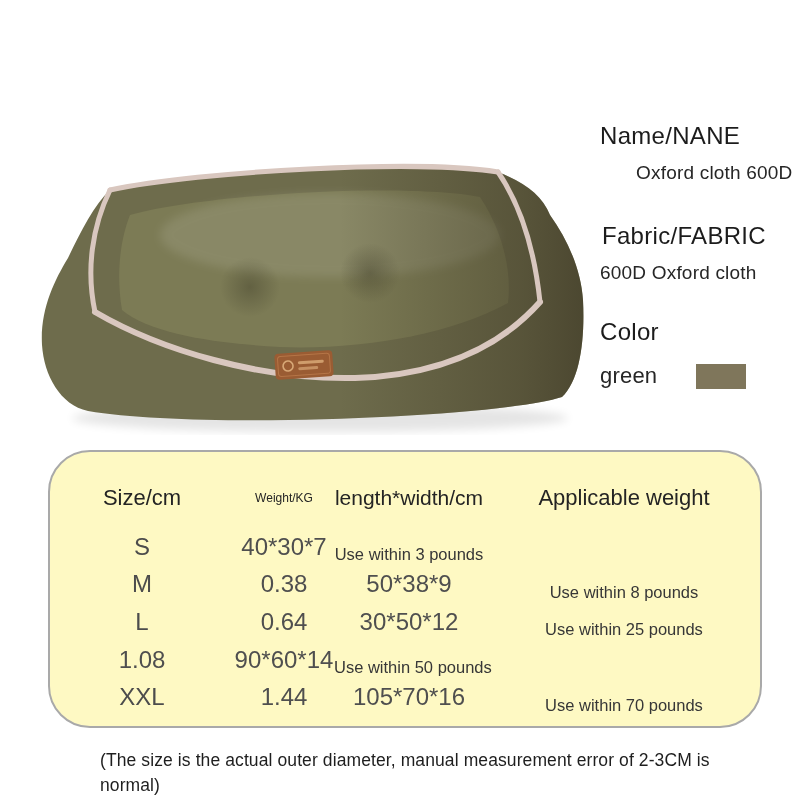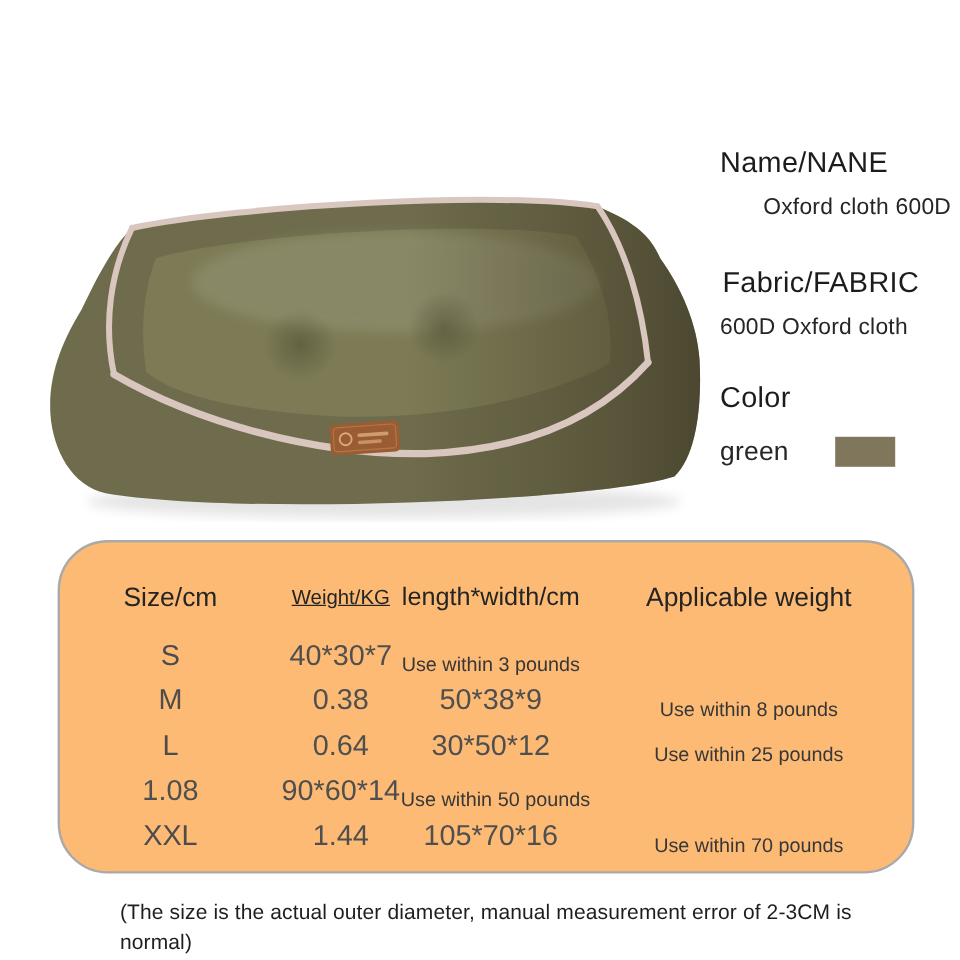--- a/index.html
+++ b/index.html
@@ -10,28 +10,28 @@
   .abs{position:absolute;}
   
   .detail-label{font-size:24px;color:#1c1c1c;letter-spacing:.3px;}
   .detail-value{font-size:19px;color:#262626;letter-spacing:.2px;}
   .color-row{display:flex;align-items:center;gap:39px;}
   .swatch{width:50px;height:25px;display:inline-block;}
   
   .size-card{
     left:48px;top:450px;width:714px;height:278px;
     border:2px solid #a9a9a9;border-radius:42px;box-sizing:border-box;
-    padding-top:16px;background:#fdba74;
+    padding-top:16px;background:#fef9c3;
   }
   .trow{display:grid;grid-template-columns:184px 100px 150px 280px;align-items:center;}
   .trow.head{height:60px;}
   .trow.body{height:37.6px;}
   .tcell{text-align:center;white-space:nowrap;}
   .h-size,.h-app{font-size:22px;color:#242424;}
-  .h-weight{font-size:17px;color:#242424;text-decoration:underline;}
+  .h-weight{font-size:12px;color:#242424;}
   .h-dims{font-size:21px;color:#242424;}
   .c-size{font-size:24px;color:#4c4c4c;}
   .c-weight,.c-dims{font-size:24px;color:#4f4f4f;}
   .c-app{font-size:16.5px;color:#373737;margin-top:16px;}
   .footnote{
     left:100px;top:748px;width:618px;
     font-size:17.5px;color:#1e1e1e;line-height:1.45;letter-spacing:.1px;
   }
 </style>
 </head>

